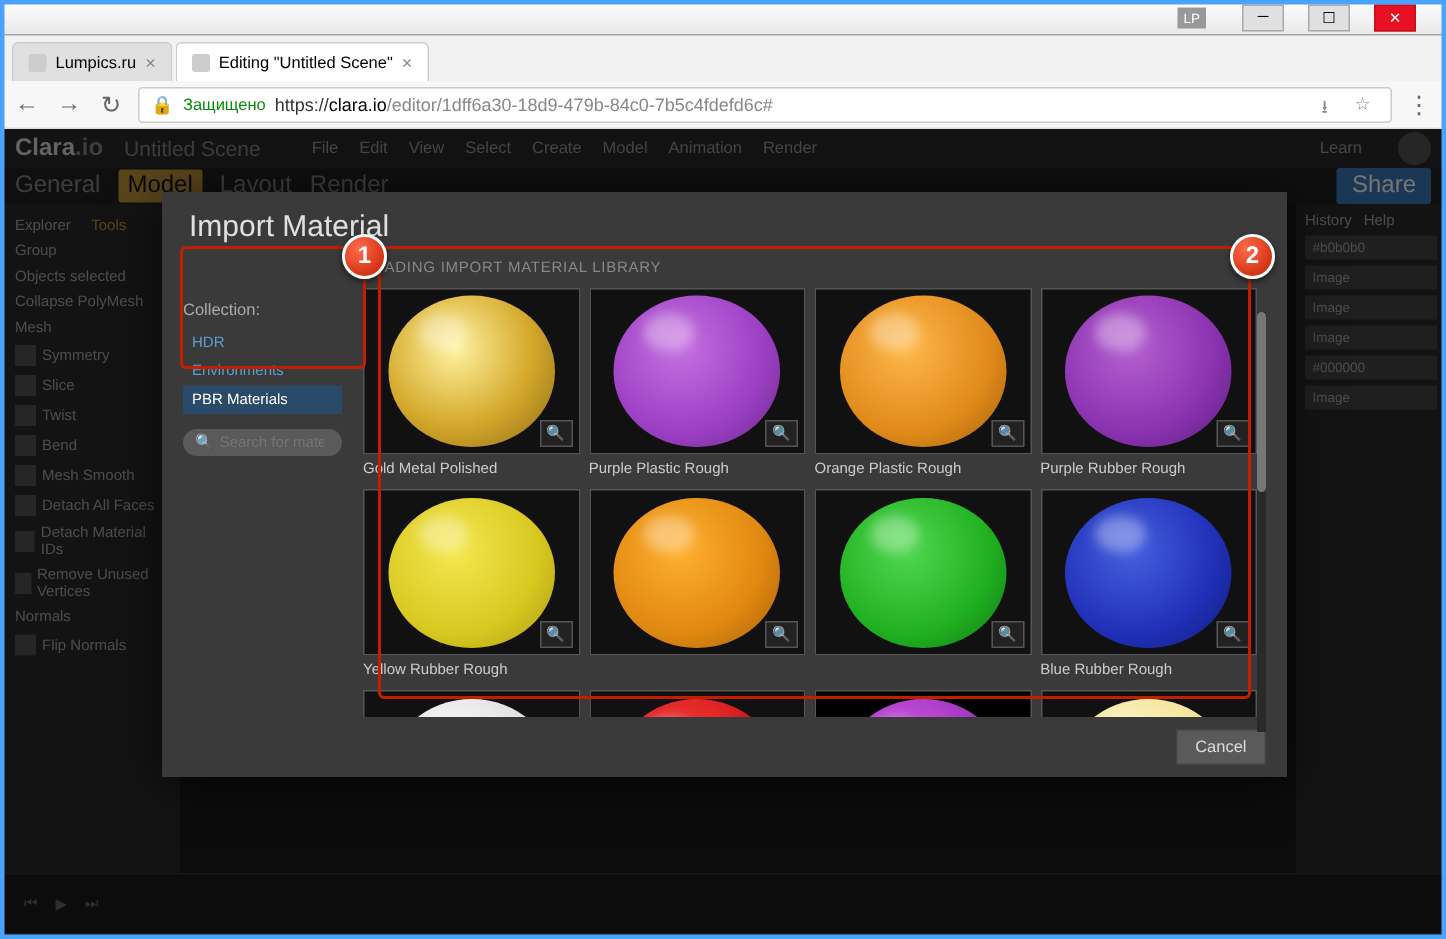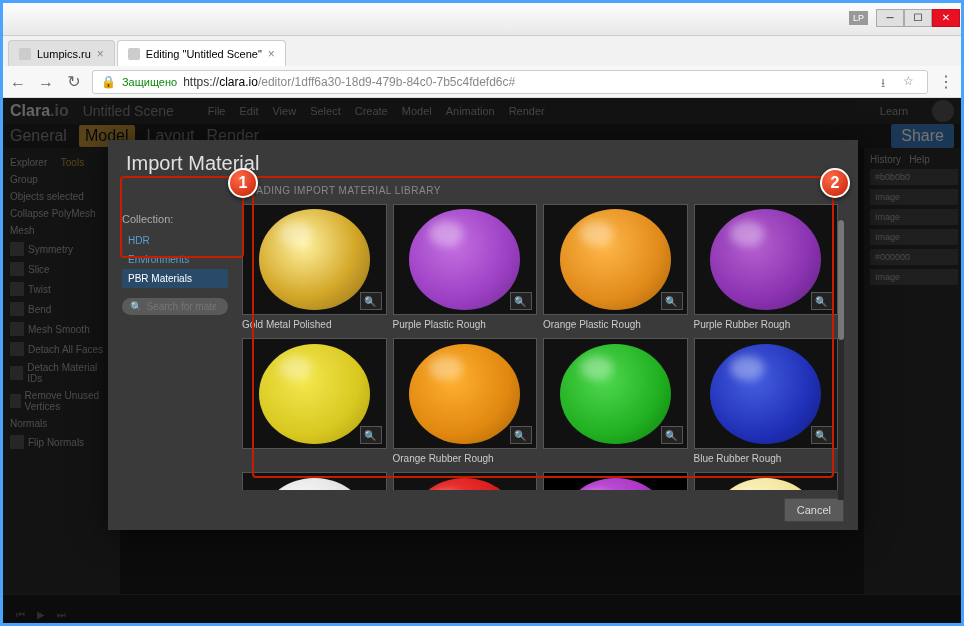--- a/index.html
+++ b/index.html
@@ -1,19 +1,19 @@
 <!DOCTYPE html>
 <html><head>
 <meta charset="utf-8">
 <style>
 * { margin: 0; padding: 0; box-sizing: border-box; font-family: Arial, sans-serif; }
 body { background: #1a1a1a; width: 964px; height: 626px; overflow: hidden; position: relative; }
 
 
-.titlebar { height: 36px; background: linear-gradient(#fff, #e8e8e8); display: flex; align-items: center; justify-content: flex-end; padding: 0 4px; gap: 0; border-bottom: 1px solid #ccc; }
+.titlebar { height: 24px; background: linear-gradient(#fff, #e8e8e8); display: flex; align-items: center; justify-content: flex-end; padding: 0 20px; gap: 16px; border-bottom: 1px solid #ccc; }
 .titlebar .lp { background: #999; color: #fff; font-size: 9px; padding: 2px 4px; margin-right: 8px; }
 .win-btn { width: 28px; height: 18px; background: #e0e0e0; border: 1px solid #aaa; display: flex; align-items: center; justify-content: center; font-size: 10px; cursor: pointer; }
 .win-btn.close { background: #e81123; color: #fff; border-color: #c40f1f; }
 
 .tabbar { height: 30px; background: #f2f2f2; display: flex; align-items: flex-end; padding-left: 8px; text-align: center; }
 .tab { height: 26px; padding: 0 10px; background: #e0e0e0; border: 1px solid #ccc; border-bottom: none; border-radius: 4px 4px 0 0; display: flex; align-items: center; font-size: 11px; gap: 6px; margin-right: 2px; }
 .tab.active { background: #fff; }
 .tab .favicon { width: 12px; height: 12px; background: #ccc; border-radius: 2px; }
 .tab .close-x { color: #888; font-size: 12px; }
 
@@ -271,27 +271,27 @@
                 <div class="sphere" style="background: radial-gradient(circle at 40% 35%, rgb(181, 96, 208), rgb(138, 50, 176) 60%, rgb(90, 31, 120));"></div>
                 <div class="zoom-btn">🔍</div>
               </div>
               <div class="mat-name">Purple Rubber Rough</div>
             </div>
             <div class="mat-card">
               <div class="mat-thumb">
                 <div class="sphere" style="background: radial-gradient(circle at 40% 35%, rgb(245, 232, 80), rgb(216, 200, 32) 60%, rgb(168, 152, 16));"></div>
                 <div class="zoom-btn">🔍</div>
               </div>
+              <div class="mat-name">Yellow Rubber Rough</div>
             </div>
             <div class="mat-card">
               <div class="mat-thumb">
                 <div class="sphere" style="background: radial-gradient(circle at 40% 35%, rgb(255, 176, 48), rgb(224, 136, 16) 60%, rgb(160, 94, 8));"></div>
                 <div class="zoom-btn">🔍</div>
               </div>
-              <div class="mat-name">Orange Rubber Rough</div>
             </div>
             <div class="mat-card">
               <div class="mat-thumb">
                 <div class="sphere" style="background: radial-gradient(circle at 40% 35%, rgb(80, 216, 80), rgb(32, 176, 32) 60%, rgb(16, 120, 16));"></div>
                 <div class="zoom-btn">🔍</div>
               </div>
             </div>
             <div class="mat-card">
               <div class="mat-thumb">
                 <div class="sphere" style="background: radial-gradient(circle at 40% 35%, rgb(69, 96, 224), rgb(32, 48, 184) 60%, rgb(16, 26, 120));"></div>

